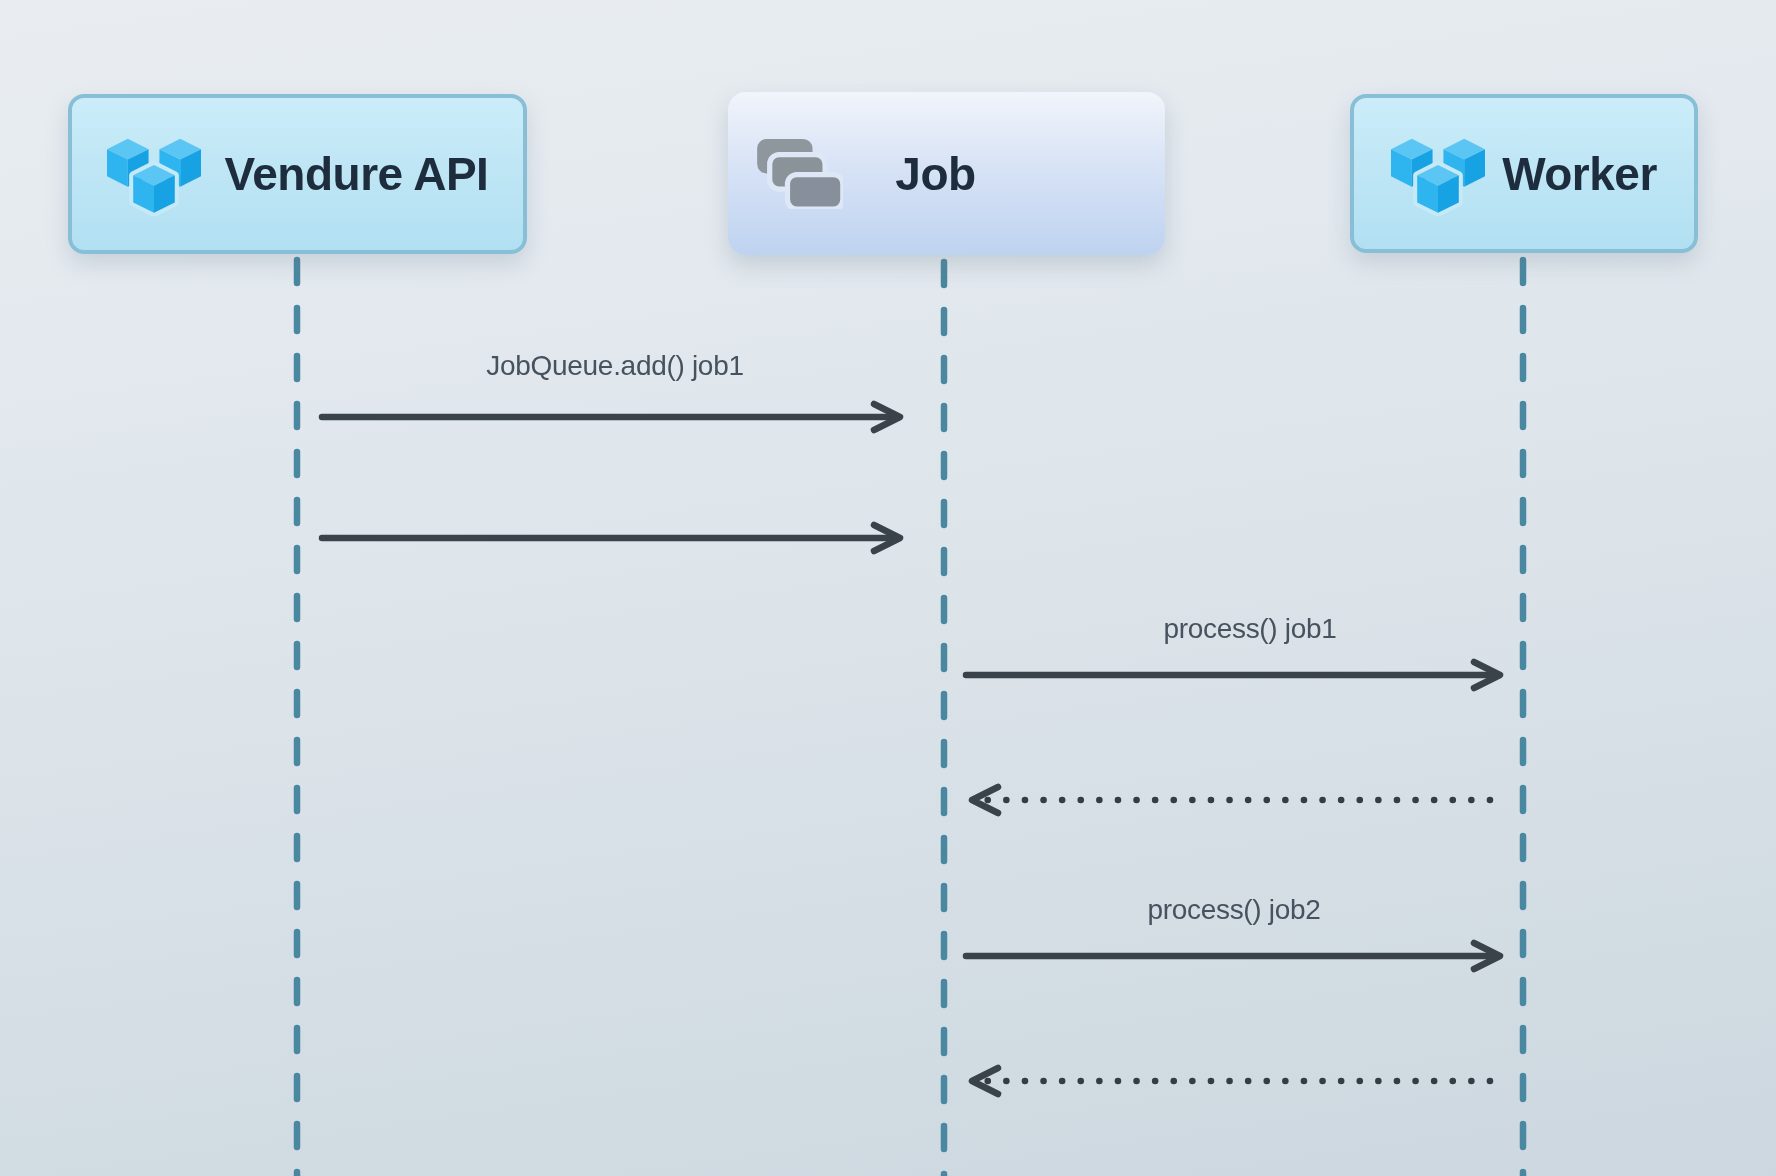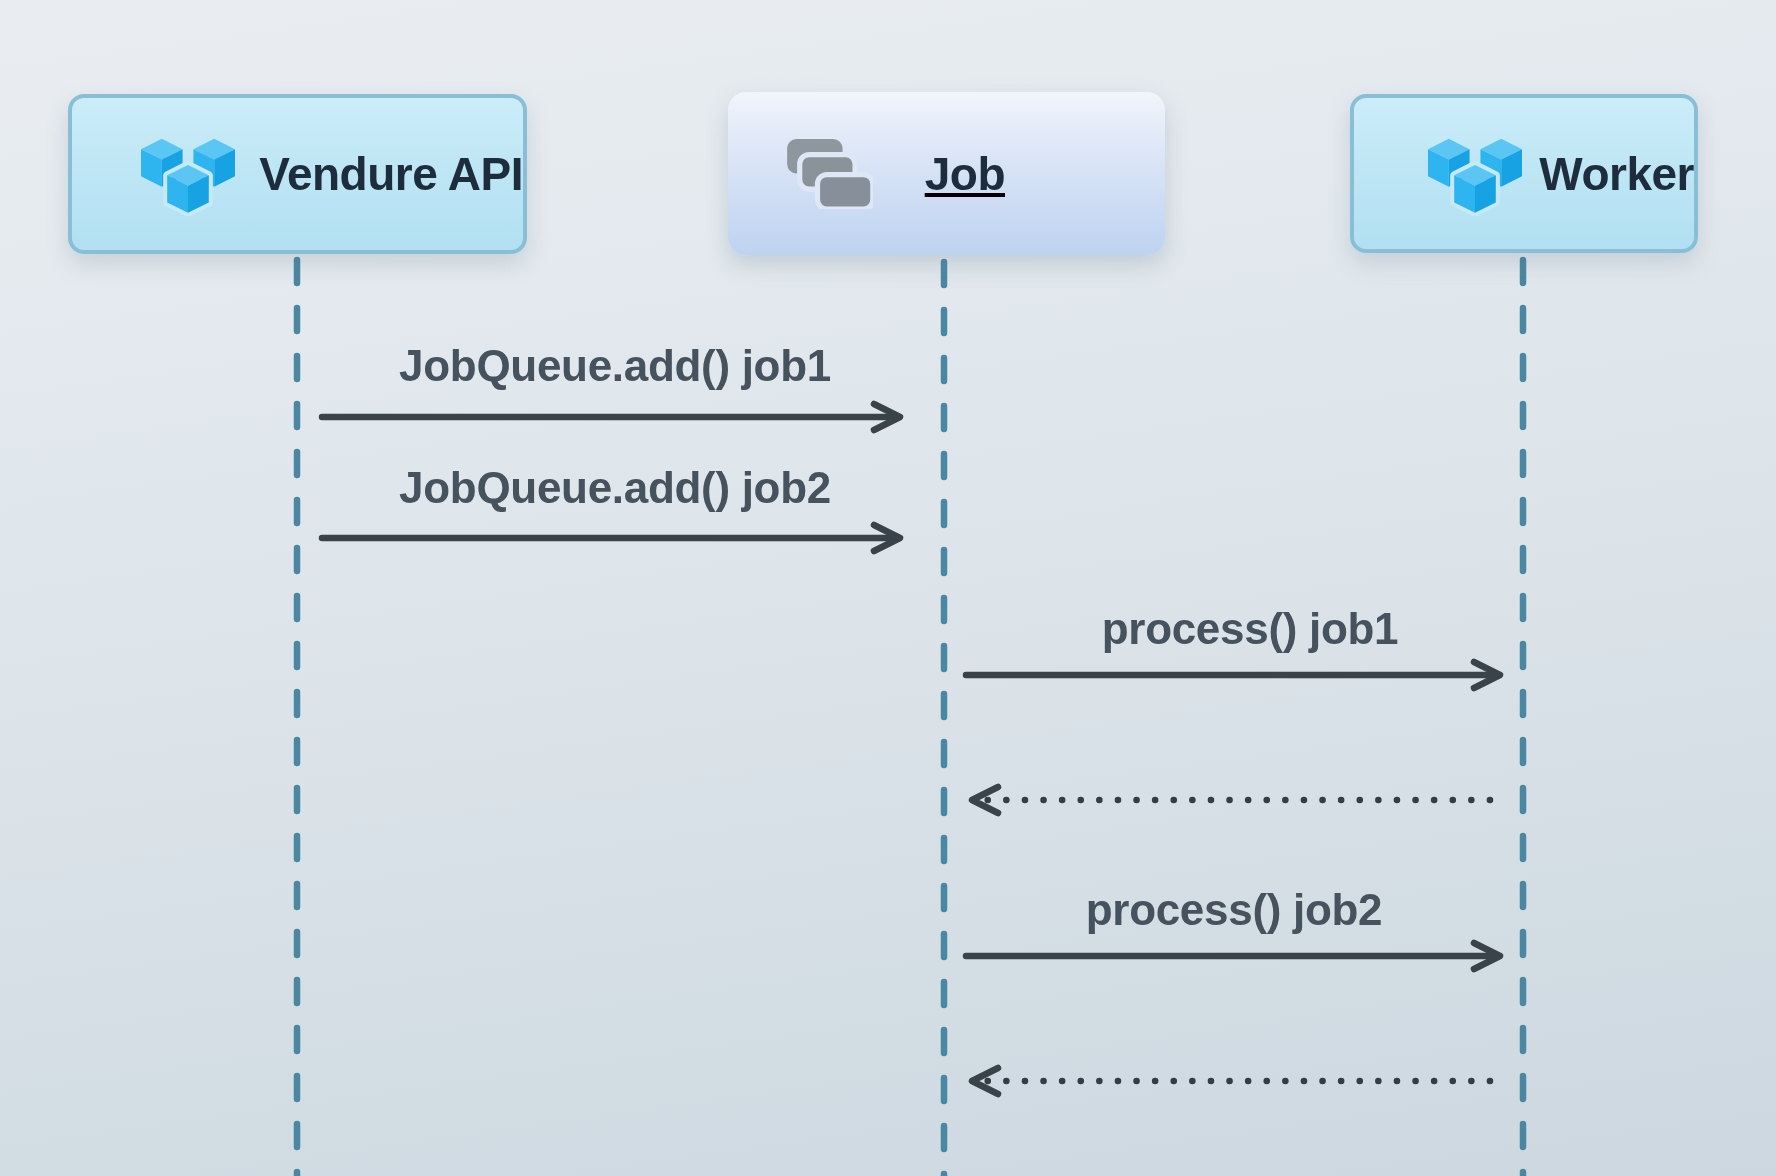--- a/index.html
+++ b/index.html
@@ -36,49 +36,48 @@
     stroke:#343c44;
     stroke-width:6.5;
     stroke-linecap:round;
     stroke-dasharray:0.1 18.5;
     fill:none;
   }
   .actor{
     position:absolute;
     display:flex;
     align-items:center;
-    justify-content:flex-end;
+    justify-content:center;
     box-sizing:border-box;
   }
   .actor.cyan{
     background:linear-gradient(180deg,#cbedf9 0%,#bfe6f5 45%,#b1e0f2 100%);
     border:4px solid #88bfd7;
     border-radius:16px;
     box-shadow:0 10px 22px rgba(100,125,145,.22);
     gap:24px;
   }
   .actor.blue{
     background:linear-gradient(180deg,#f1f5fb 0%,#d8e3f6 45%,#bed3f0 100%);
     border-radius:18px;
     box-shadow:0 10px 22px rgba(100,125,145,.25);
     gap:52px;
-    text-decoration:underline;
   }
   .actor-label{
     font-size:46px;
     font-weight:700;
     color:#1e2d3d;
     letter-spacing:-.5px;
     white-space:nowrap;
   }
   .msg{
     position:absolute;
     transform:translate(-50%,-50%);
-    font-size:44px;
-    font-weight:700;
+    font-size:28px;
+    font-weight:400;
     color:#47525f;
     letter-spacing:-.3px;
     white-space:nowrap;
   }
   .icon{flex:0 0 auto;}
 </style>
 </head>
 <body>
 
 <div class="stage">
@@ -144,17 +143,16 @@
       <polygon points="104,18.5 81,30 81,60 104,48.5" fill="#17a3e3"></polygon>
       <path d="M52 36 L75 47.5 L75 77.5 L52 89 L29 77.5 L29 47.5 Z" fill="none" stroke="#c5e9f7" stroke-width="9" stroke-linejoin="round"></path>
       <polygon points="52,36 75,47.5 52,59 29,47.5" fill="#5bc6f3"></polygon>
       <polygon points="29,47.5 52,59 52,89 29,77.5" fill="#2eb4ee"></polygon>
       <polygon points="75,47.5 52,59 52,89 75,77.5" fill="#17a3e3"></polygon>
     </svg>
     <span class="actor-label">Worker</span>
   </div>
 
   <div class="msg" style="left:615px;top:366px;">JobQueue.add() job1</div>
-  <div class="msg" style="left:615px;top:488px;">JobQueue.add() job2</div>
   <div class="msg" style="left:1250px;top:629px;">process() job1</div>
   <div class="msg" style="left:1234px;top:910px;">process() job2</div>
 
 </div>
 
 </body></html>

